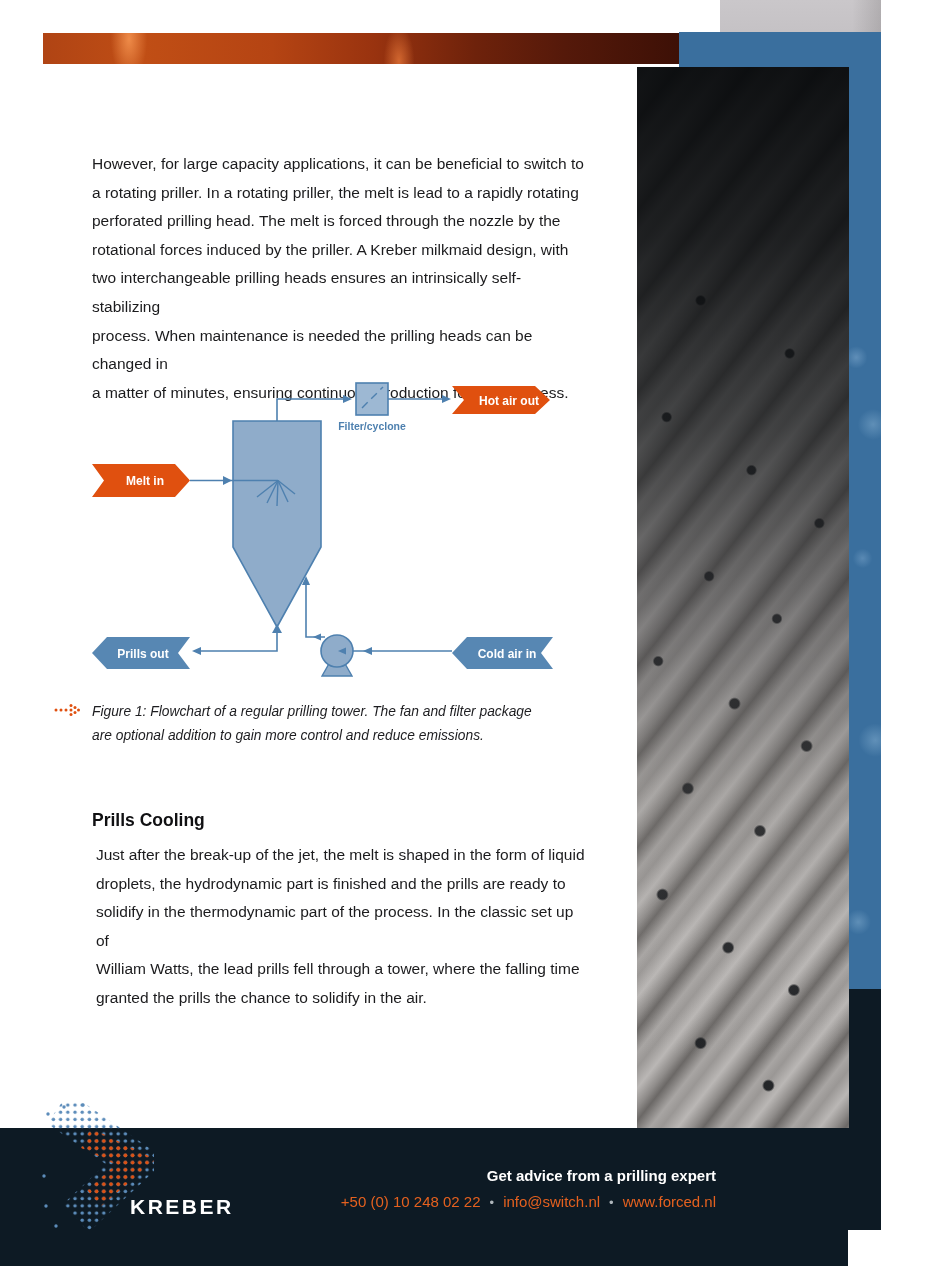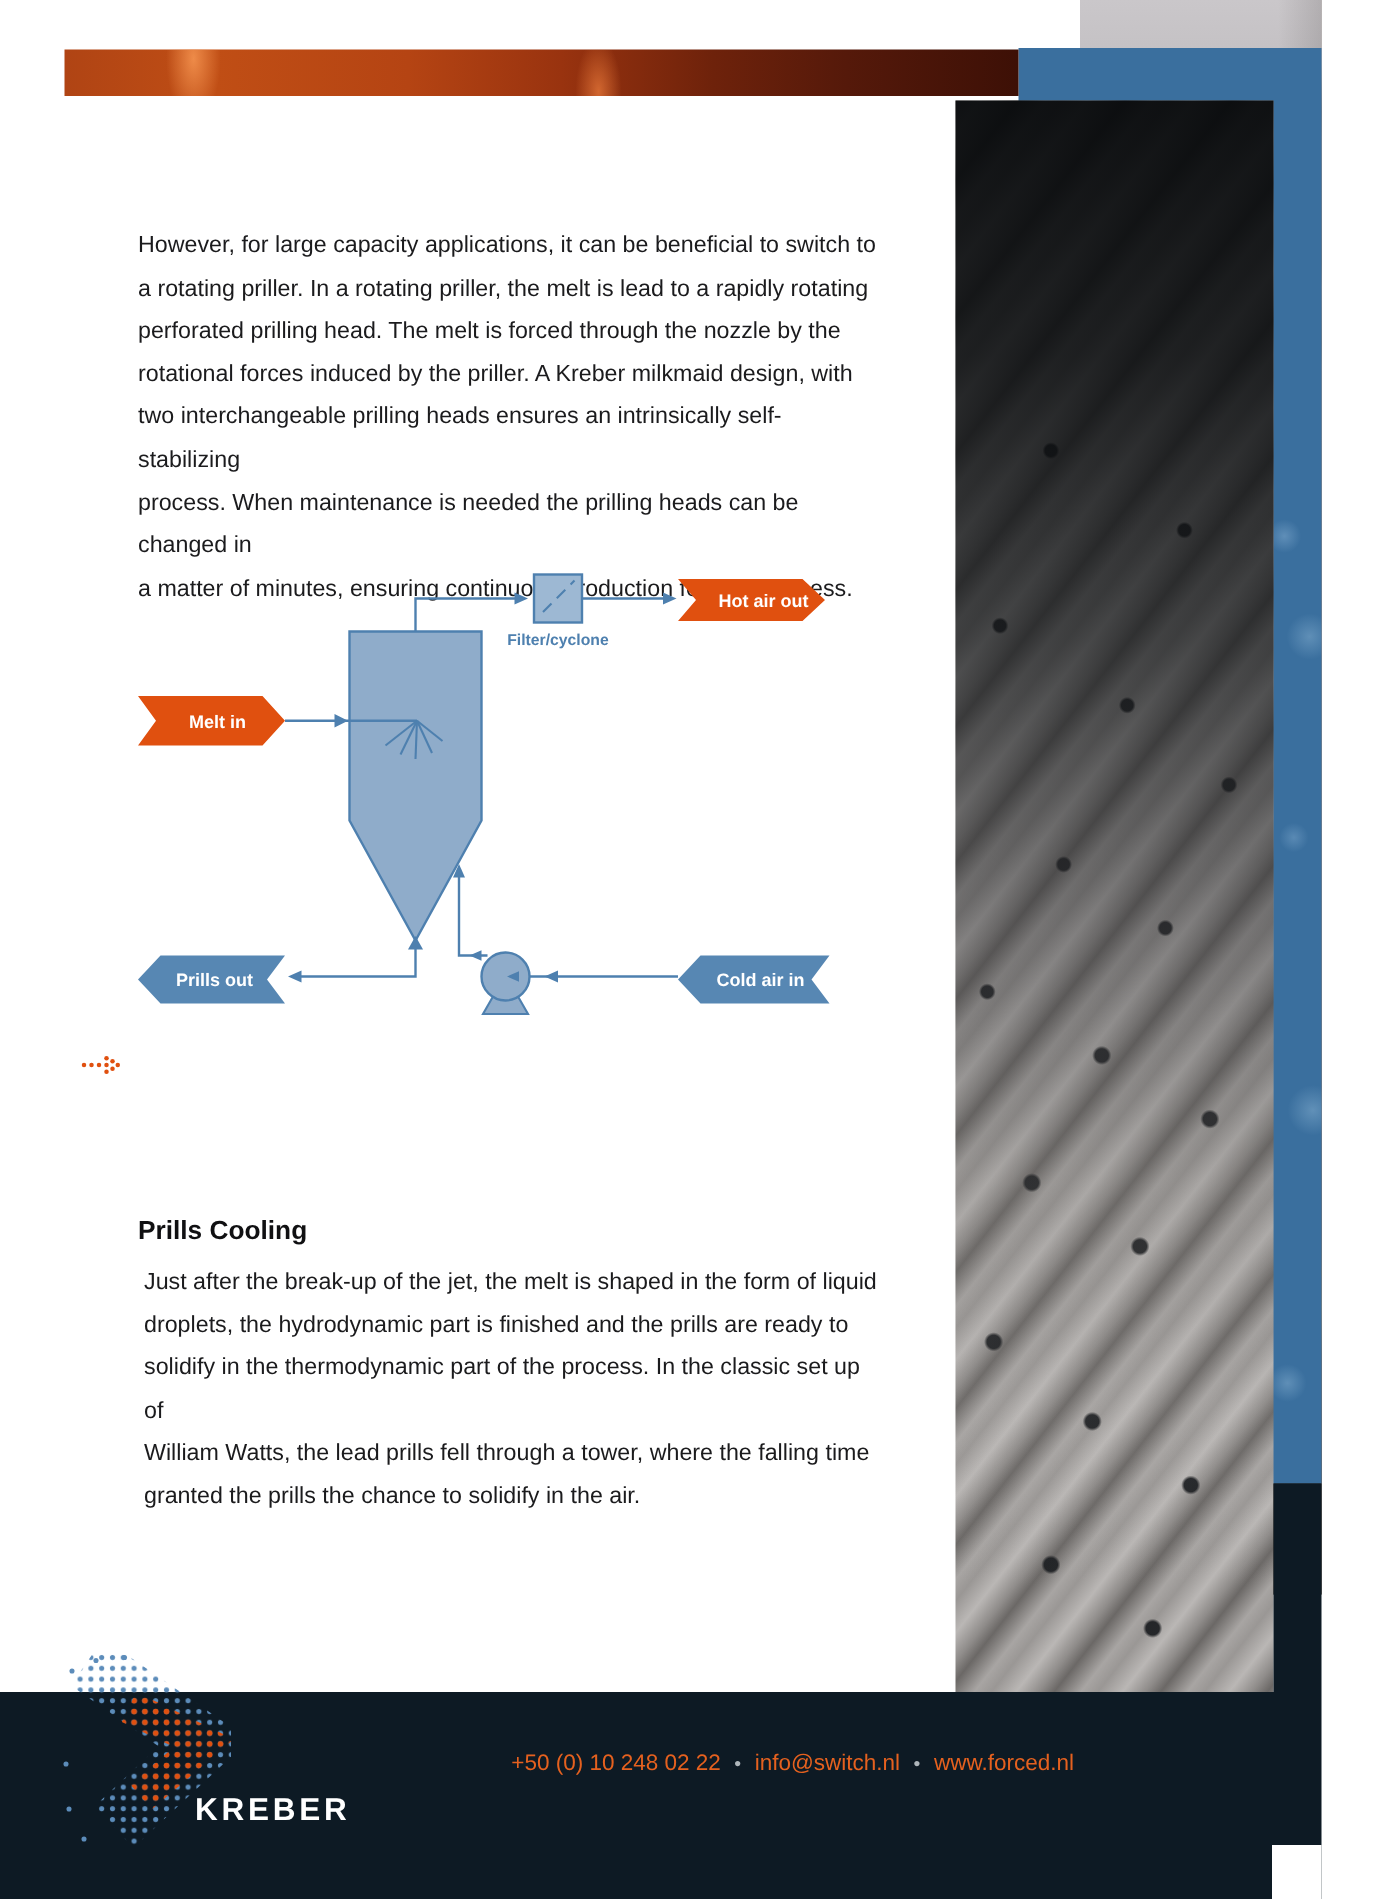--- a/index.html
+++ b/index.html
@@ -174,20 +174,22 @@
         <circle cx="8" cy="10" r="1.5"></circle>
         <circle cx="13" cy="10" r="1.5"></circle>
       <circle cx="18" cy="5.5" r="1.5"></circle>
         <circle cx="18" cy="10" r="1.5"></circle>
         <circle cx="18" cy="14.5" r="1.5"></circle>
       <circle cx="22" cy="7.5" r="1.5"></circle>
         <circle cx="22" cy="12.5" r="1.5"></circle>
         <circle cx="25.5" cy="10" r="1.5"></circle>
     </g>
   </svg>
+  <p class="caption">Figure 1: Flowchart of a regular prilling tower. The fan and filter package
+are optional addition to gain more control and reduce emissions.</p>
 
   <h2 class="heading">Prills Cooling</h2>
   <p class="body2">Just after the break-up of the jet, the melt is shaped in the form of liquid
 droplets, the hydrodynamic part is finished and the prills are ready to
 solidify in the thermodynamic part of the process. In the classic set up of
 William Watts, the lead prills fell through a tower, where the falling time
 granted the prills the chance to solidify in the air.</p>
 
   <svg class="logo-svg" width="118" height="130" viewBox="0 0 118 130">
     <defs>
@@ -205,18 +207,19 @@
         <circle cx="28" cy="5" r="1.7"></circle>
         <circle cx="47" cy="3" r="1.7"></circle>
       <circle cx="8" cy="74" r="1.7"></circle>
         <circle cx="10" cy="104" r="1.7"></circle>
         <circle cx="20" cy="124" r="1.7"></circle>
     </g>
   </svg>
   <div class="brand">KREBER</div>
 
   <div class="footer-right">
+    <p class="tagline">Get advice from a prilling expert</p>
     <p class="contact">
       <span>+50 (0) 10 248 02 22</span><span class="sep">•</span><a href="#">info@switch.nl</a><span class="sep">•</span><a href="#">www.forced.nl</a>
     </p>
   </div>
 
 </div>
 
 </body></html>

